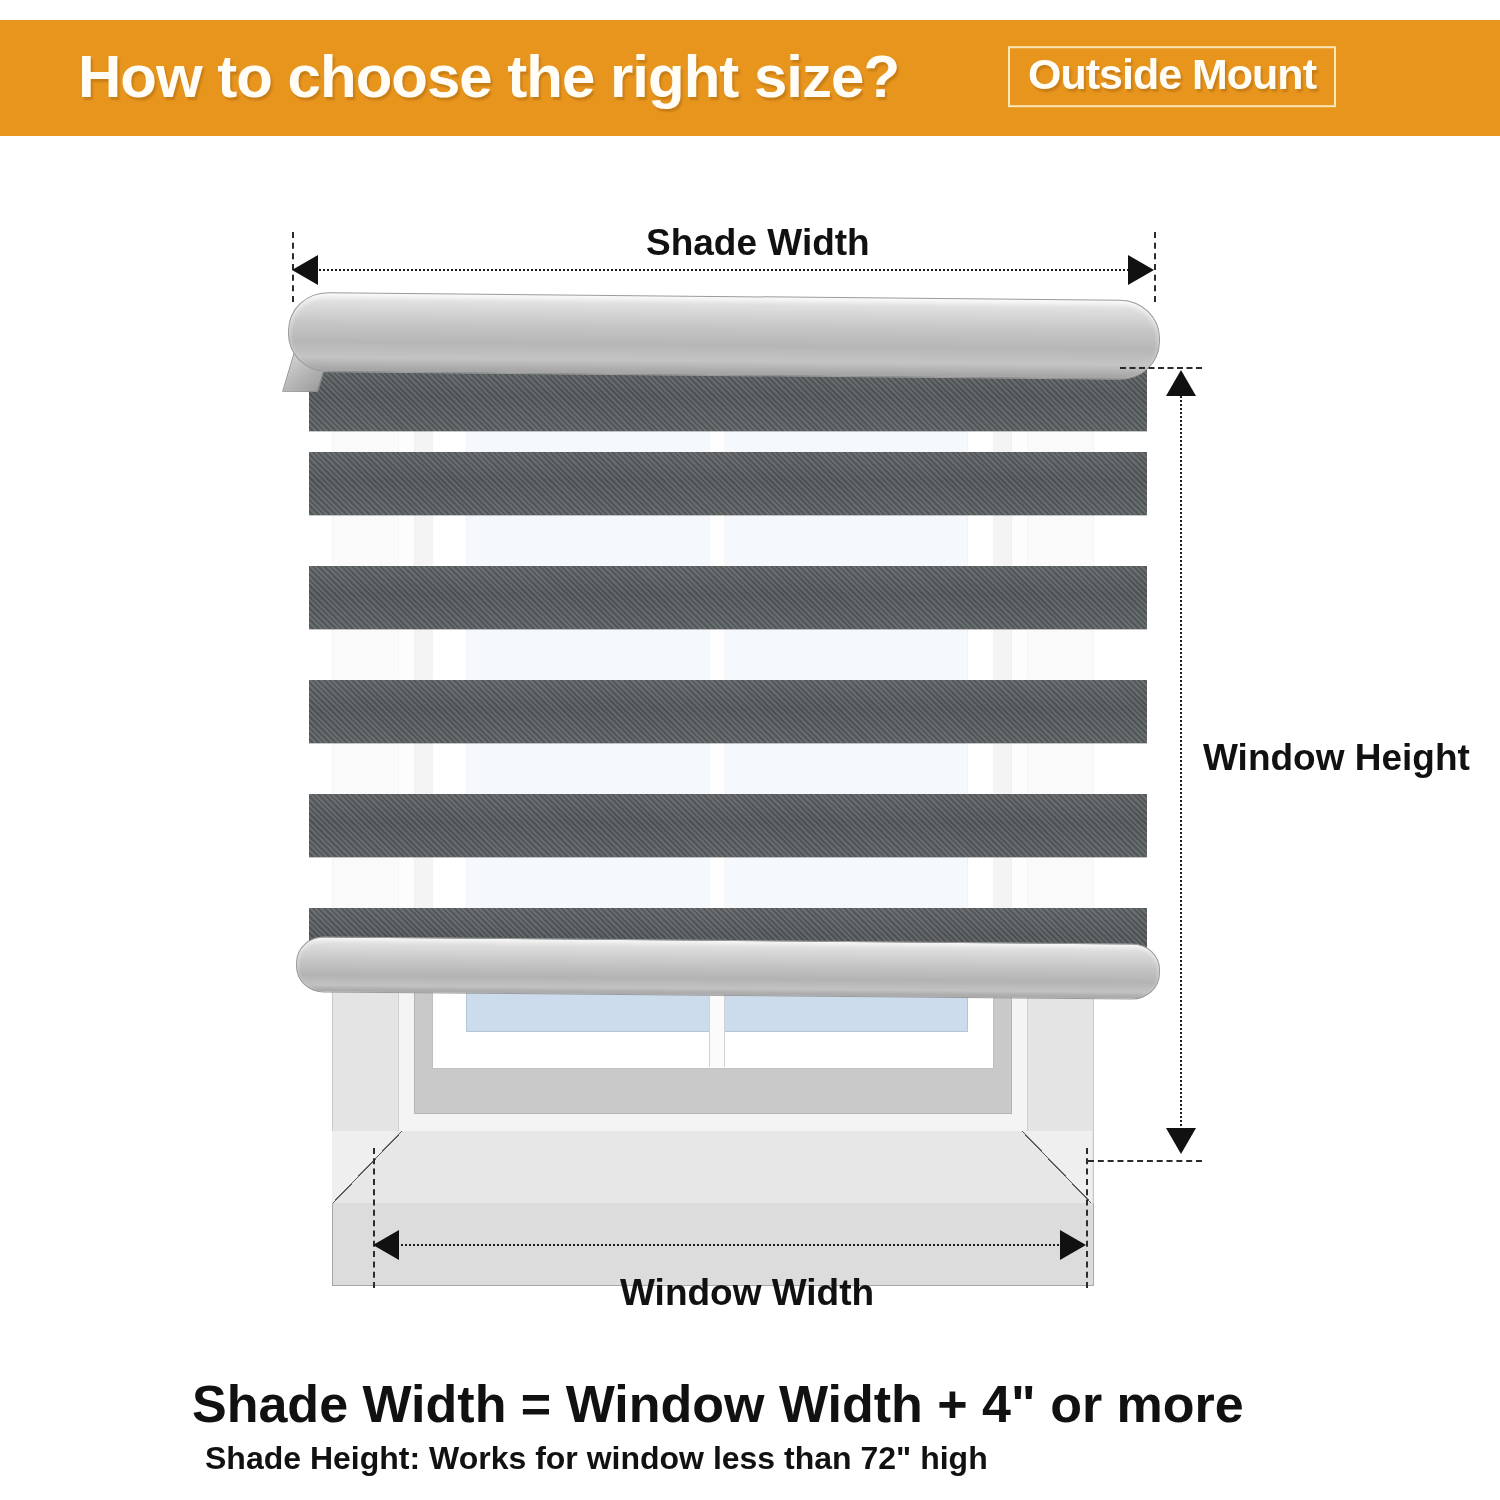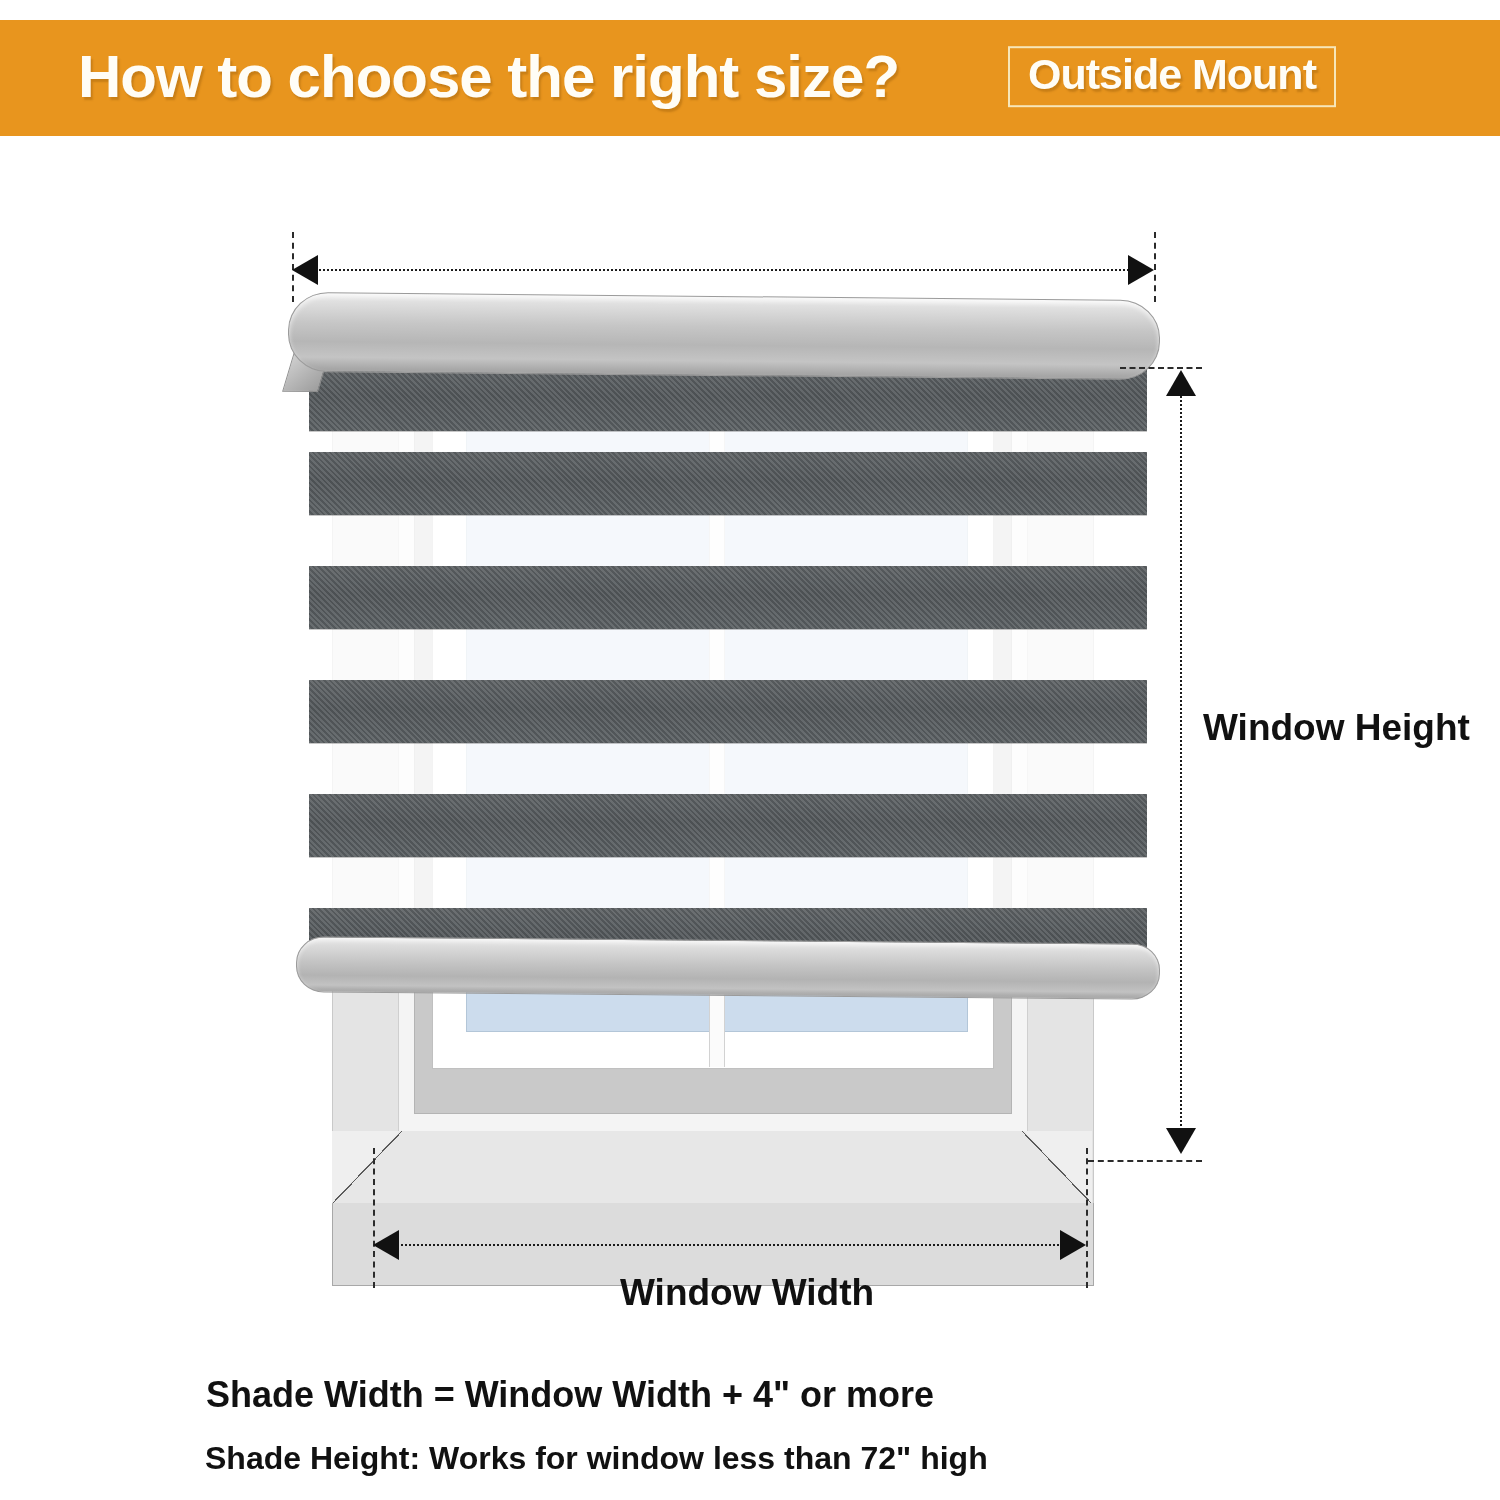--- a/index.html
+++ b/index.html
@@ -188,31 +188,32 @@
 
   <div class="headrail-cap"></div>
   <div class="headrail"></div>
   <div class="bottomrail"></div>
 
   <div class="dashv" style="left:292px;top:232px;height:70px;"></div>
   <div class="dashv" style="left:1154px;top:232px;height:70px;"></div>
   <div class="dotline-h" style="left:316px;top:269px;width:816px;"></div>
   <div class="arrow-l" style="left:292px;top:255px;"></div>
   <div class="arrow-r" style="left:1128px;top:255px;"></div>
+  <div class="dimlabel" style="left:646px;top:222px;">Shade Width</div>
 
   <div class="dashh" style="left:1120px;top:367px;width:82px;"></div>
   <div class="dashh" style="left:1088px;top:1160px;width:114px;"></div>
   <div class="dotline-v" style="left:1180px;top:396px;height:734px;"></div>
   <div class="arrow-u" style="left:1166px;top:370px;"></div>
   <div class="arrow-d" style="left:1166px;top:1128px;"></div>
-  <div class="dimlabel" style="left:1203px;top:707px;">Window Height</div>
+  <div class="dimlabel" style="left:1203px;top:737px;">Window Height</div>
 
   <div class="dashv" style="left:373px;top:1148px;height:140px;"></div>
   <div class="dashv" style="left:1086px;top:1148px;height:140px;"></div>
   <div class="dotline-h" style="left:397px;top:1244px;width:666px;"></div>
   <div class="arrow-l" style="left:373px;top:1230px;"></div>
   <div class="arrow-r" style="left:1060px;top:1230px;"></div>
   <div class="dimlabel" style="left:620px;top:1272px;">Window Width</div>
 
-  <div class="dimlabel" style="left:206px;top:1374px;font-size:36px;">Shade Width = Window Width + 4" or more</div>
+  <div class="dimlabel" style="left:192px;top:1374px;font-size:52px;">Shade Width = Window Width + 4" or more</div>
   <div class="dimlabel" style="left:205px;top:1440px;font-size:32px;">Shade Height: Works for window less than 72" high</div>
 
 </div>
 
 </body></html>

